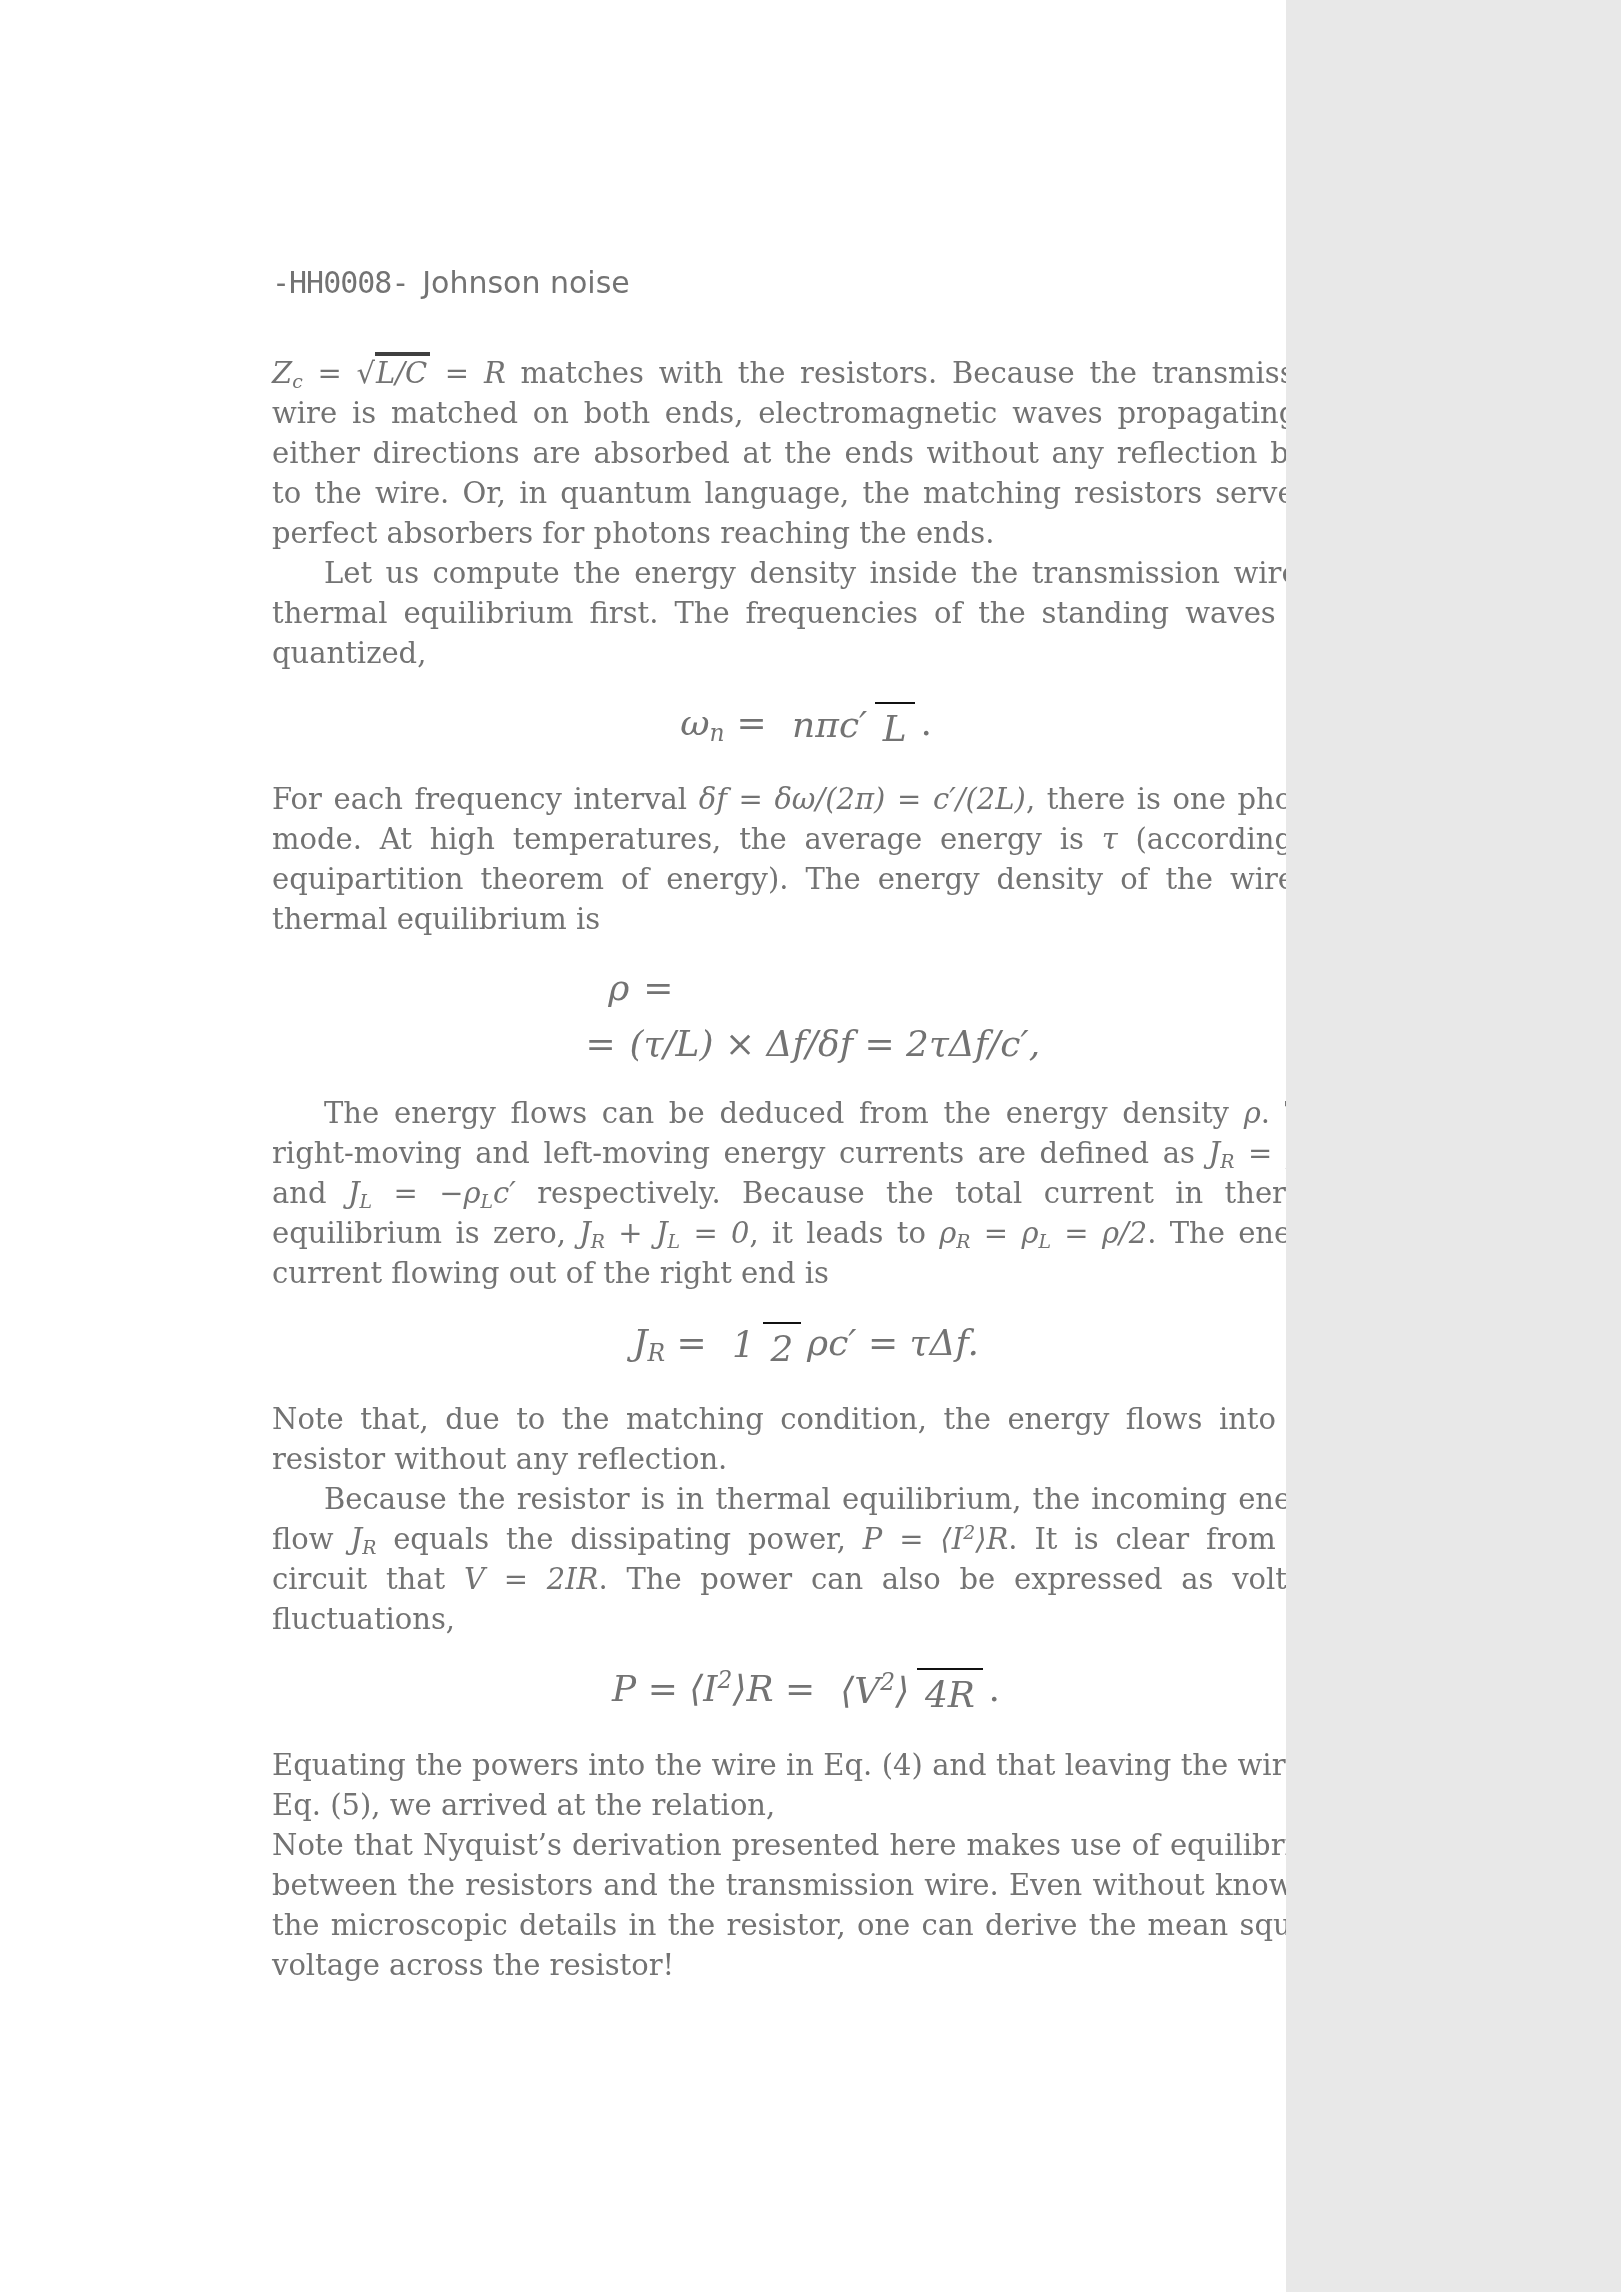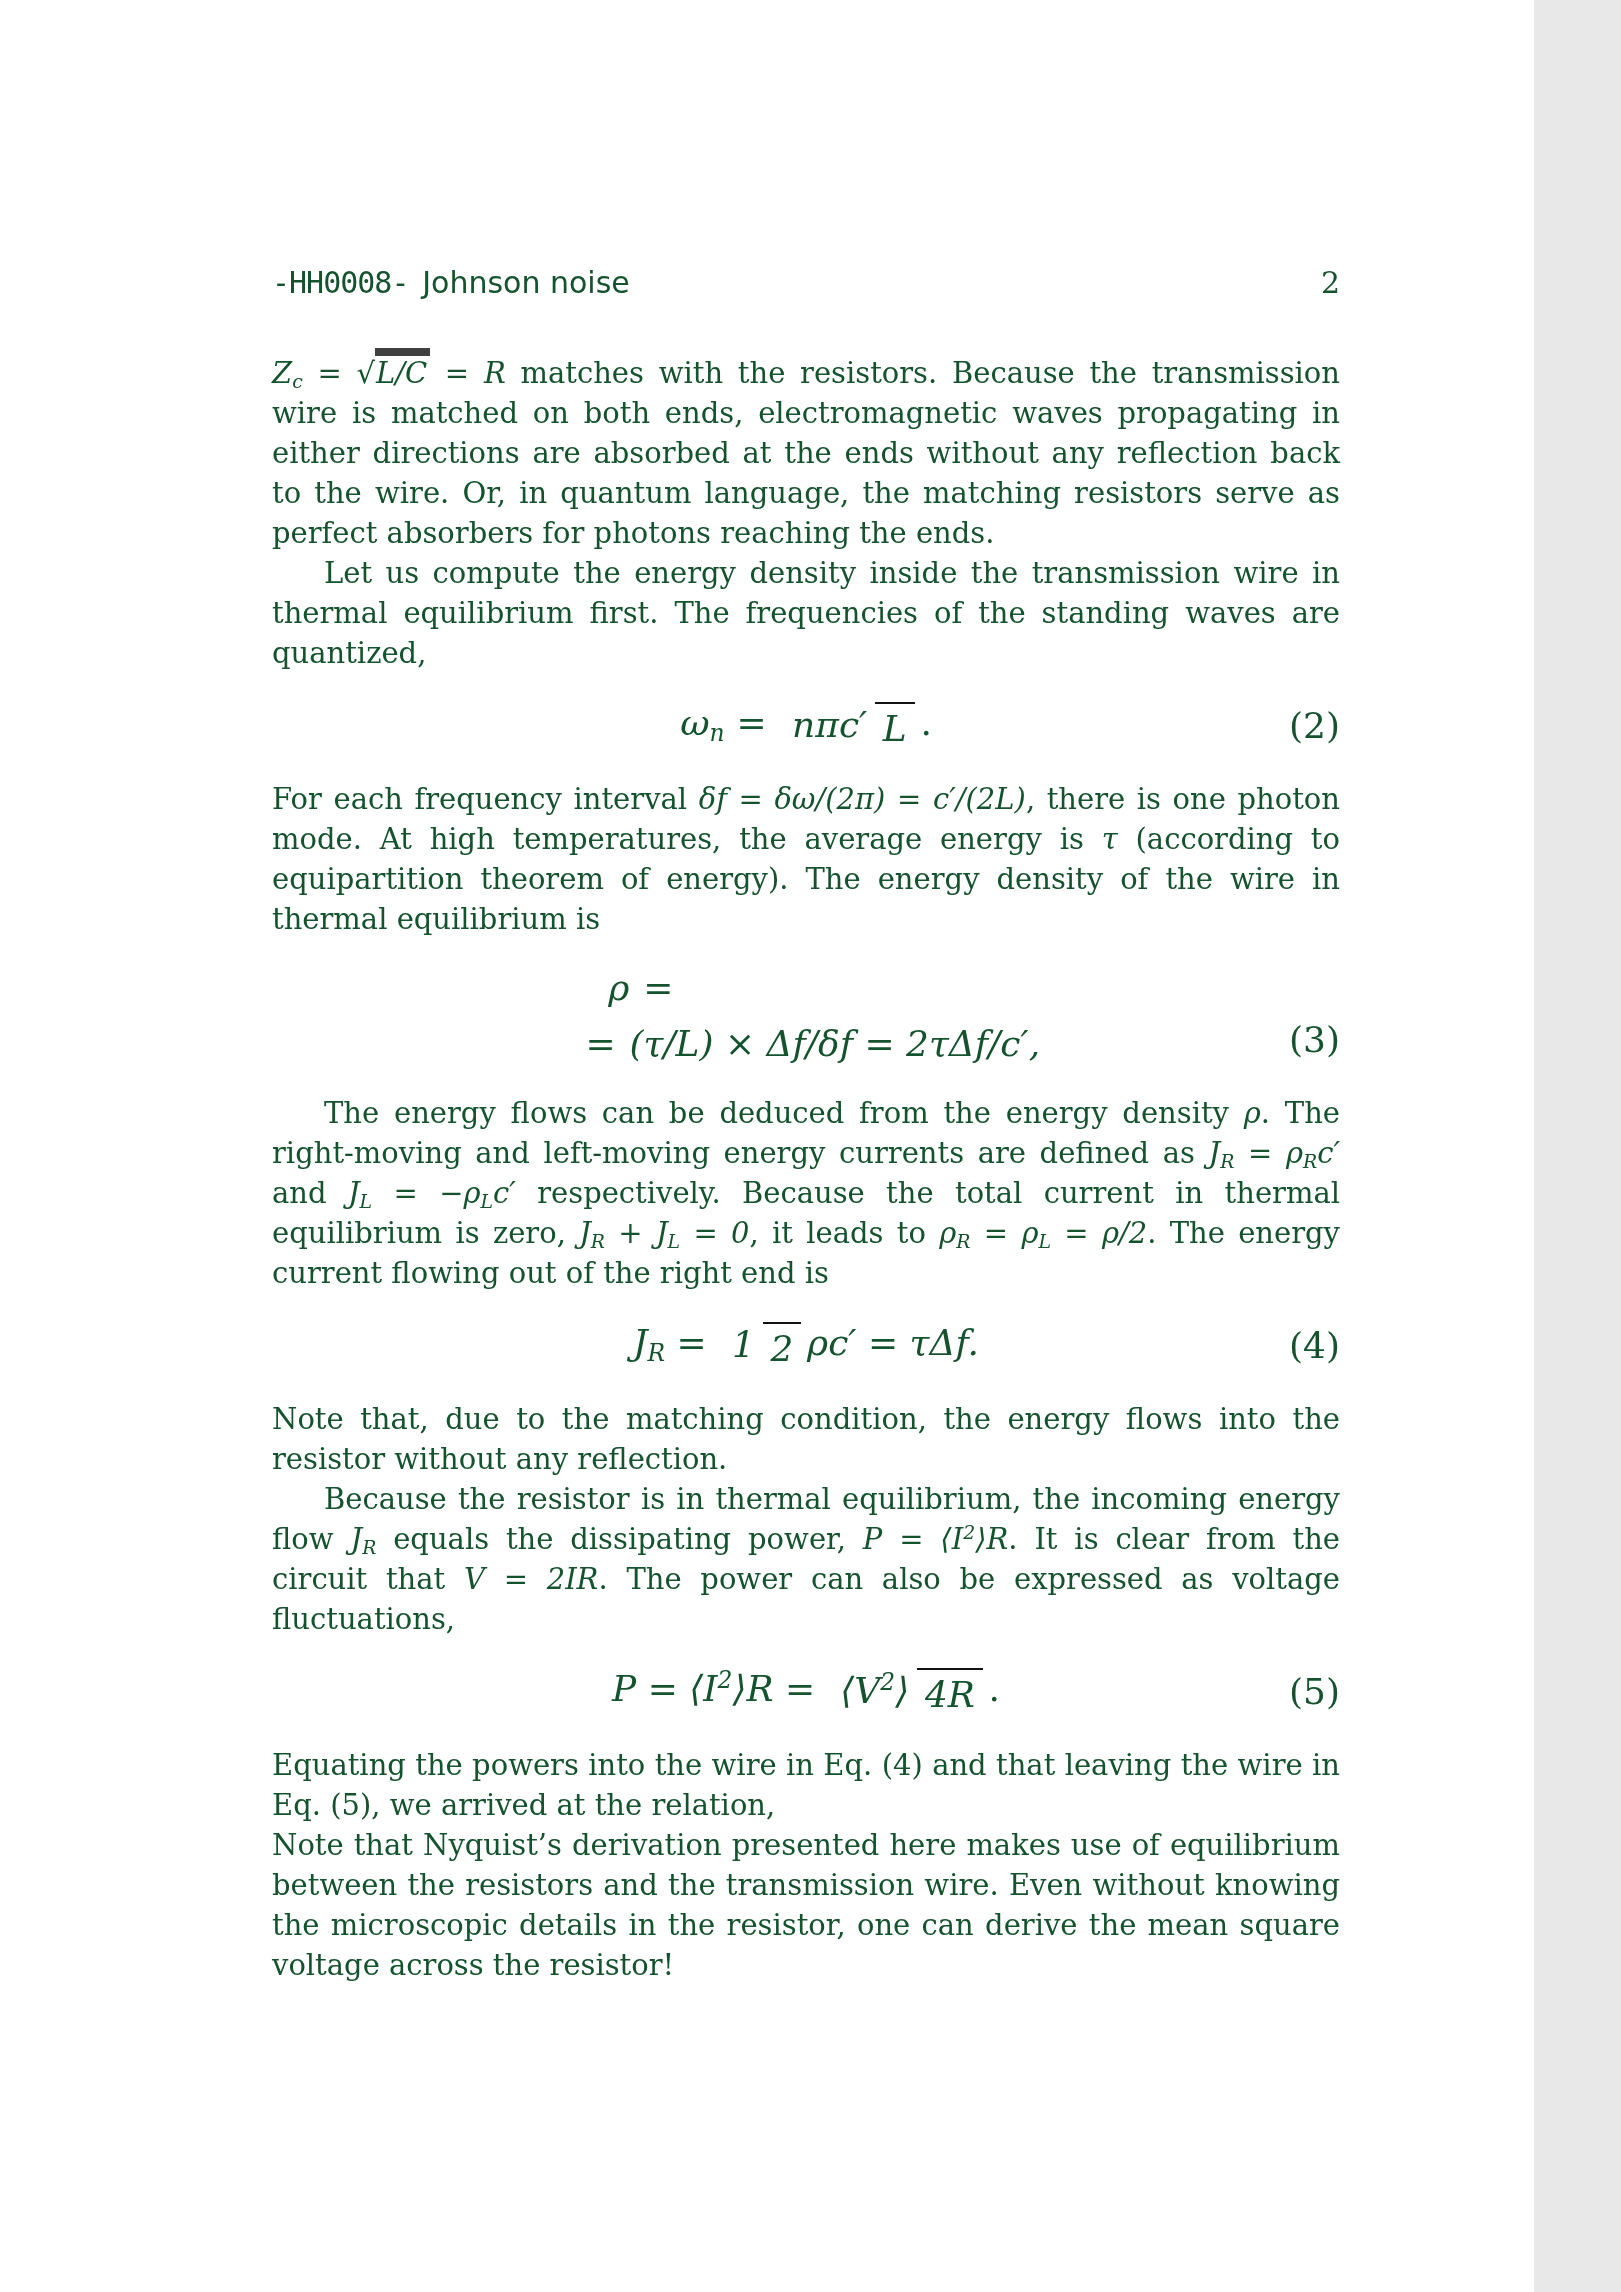--- a/index.html
+++ b/index.html
@@ -1,21 +1,21 @@
 <!DOCTYPE html>
 <html><head>
 <meta charset="utf-8">
 <style>
   html, body { margin: 0; padding: 0; background: #e8e8e8; }
   .page {
     position: relative;
-    width: 1534px;
+    width: 1286px;
     height: 2293px;
     background: #ffffff;
-    color: #14532d;
+    color: #737373;
     font-family: "DejaVu Serif", "Liberation Serif", serif;
     overflow: hidden;
   }
   .content {
     position: absolute;
     left: 272px;
     top: 263px;
     width: 1068px;
   }
   
@@ -47,21 +47,21 @@
   }
   p.para.indent { text-indent: 52px; }
   .rm { font-style: normal; }
   .mi { font-style: italic; }
   sub, sup { font-size: 65%; line-height: 0; }
   sub { vertical-align: -0.25em; }
   sup { vertical-align: 0.55em; }
   
   .sqrt { display: inline-block; white-space: nowrap; }
   .radsym { font-style: normal; }
-  .radicand { border-top: 8px solid #404040; padding: 0 2.9px 0 1px; }
+  .radicand { border-top: 4px solid #404040; padding: 0 2.9px 0 1px; }
   
   .eq {
     position: relative;
     text-align: center;
     margin: 29px 0;
     font-size: 36px;
     line-height: 40px;
   }
   .eqbody { display: inline-block; vertical-align: middle; }
   .rel { margin: 0 11.8px; }

